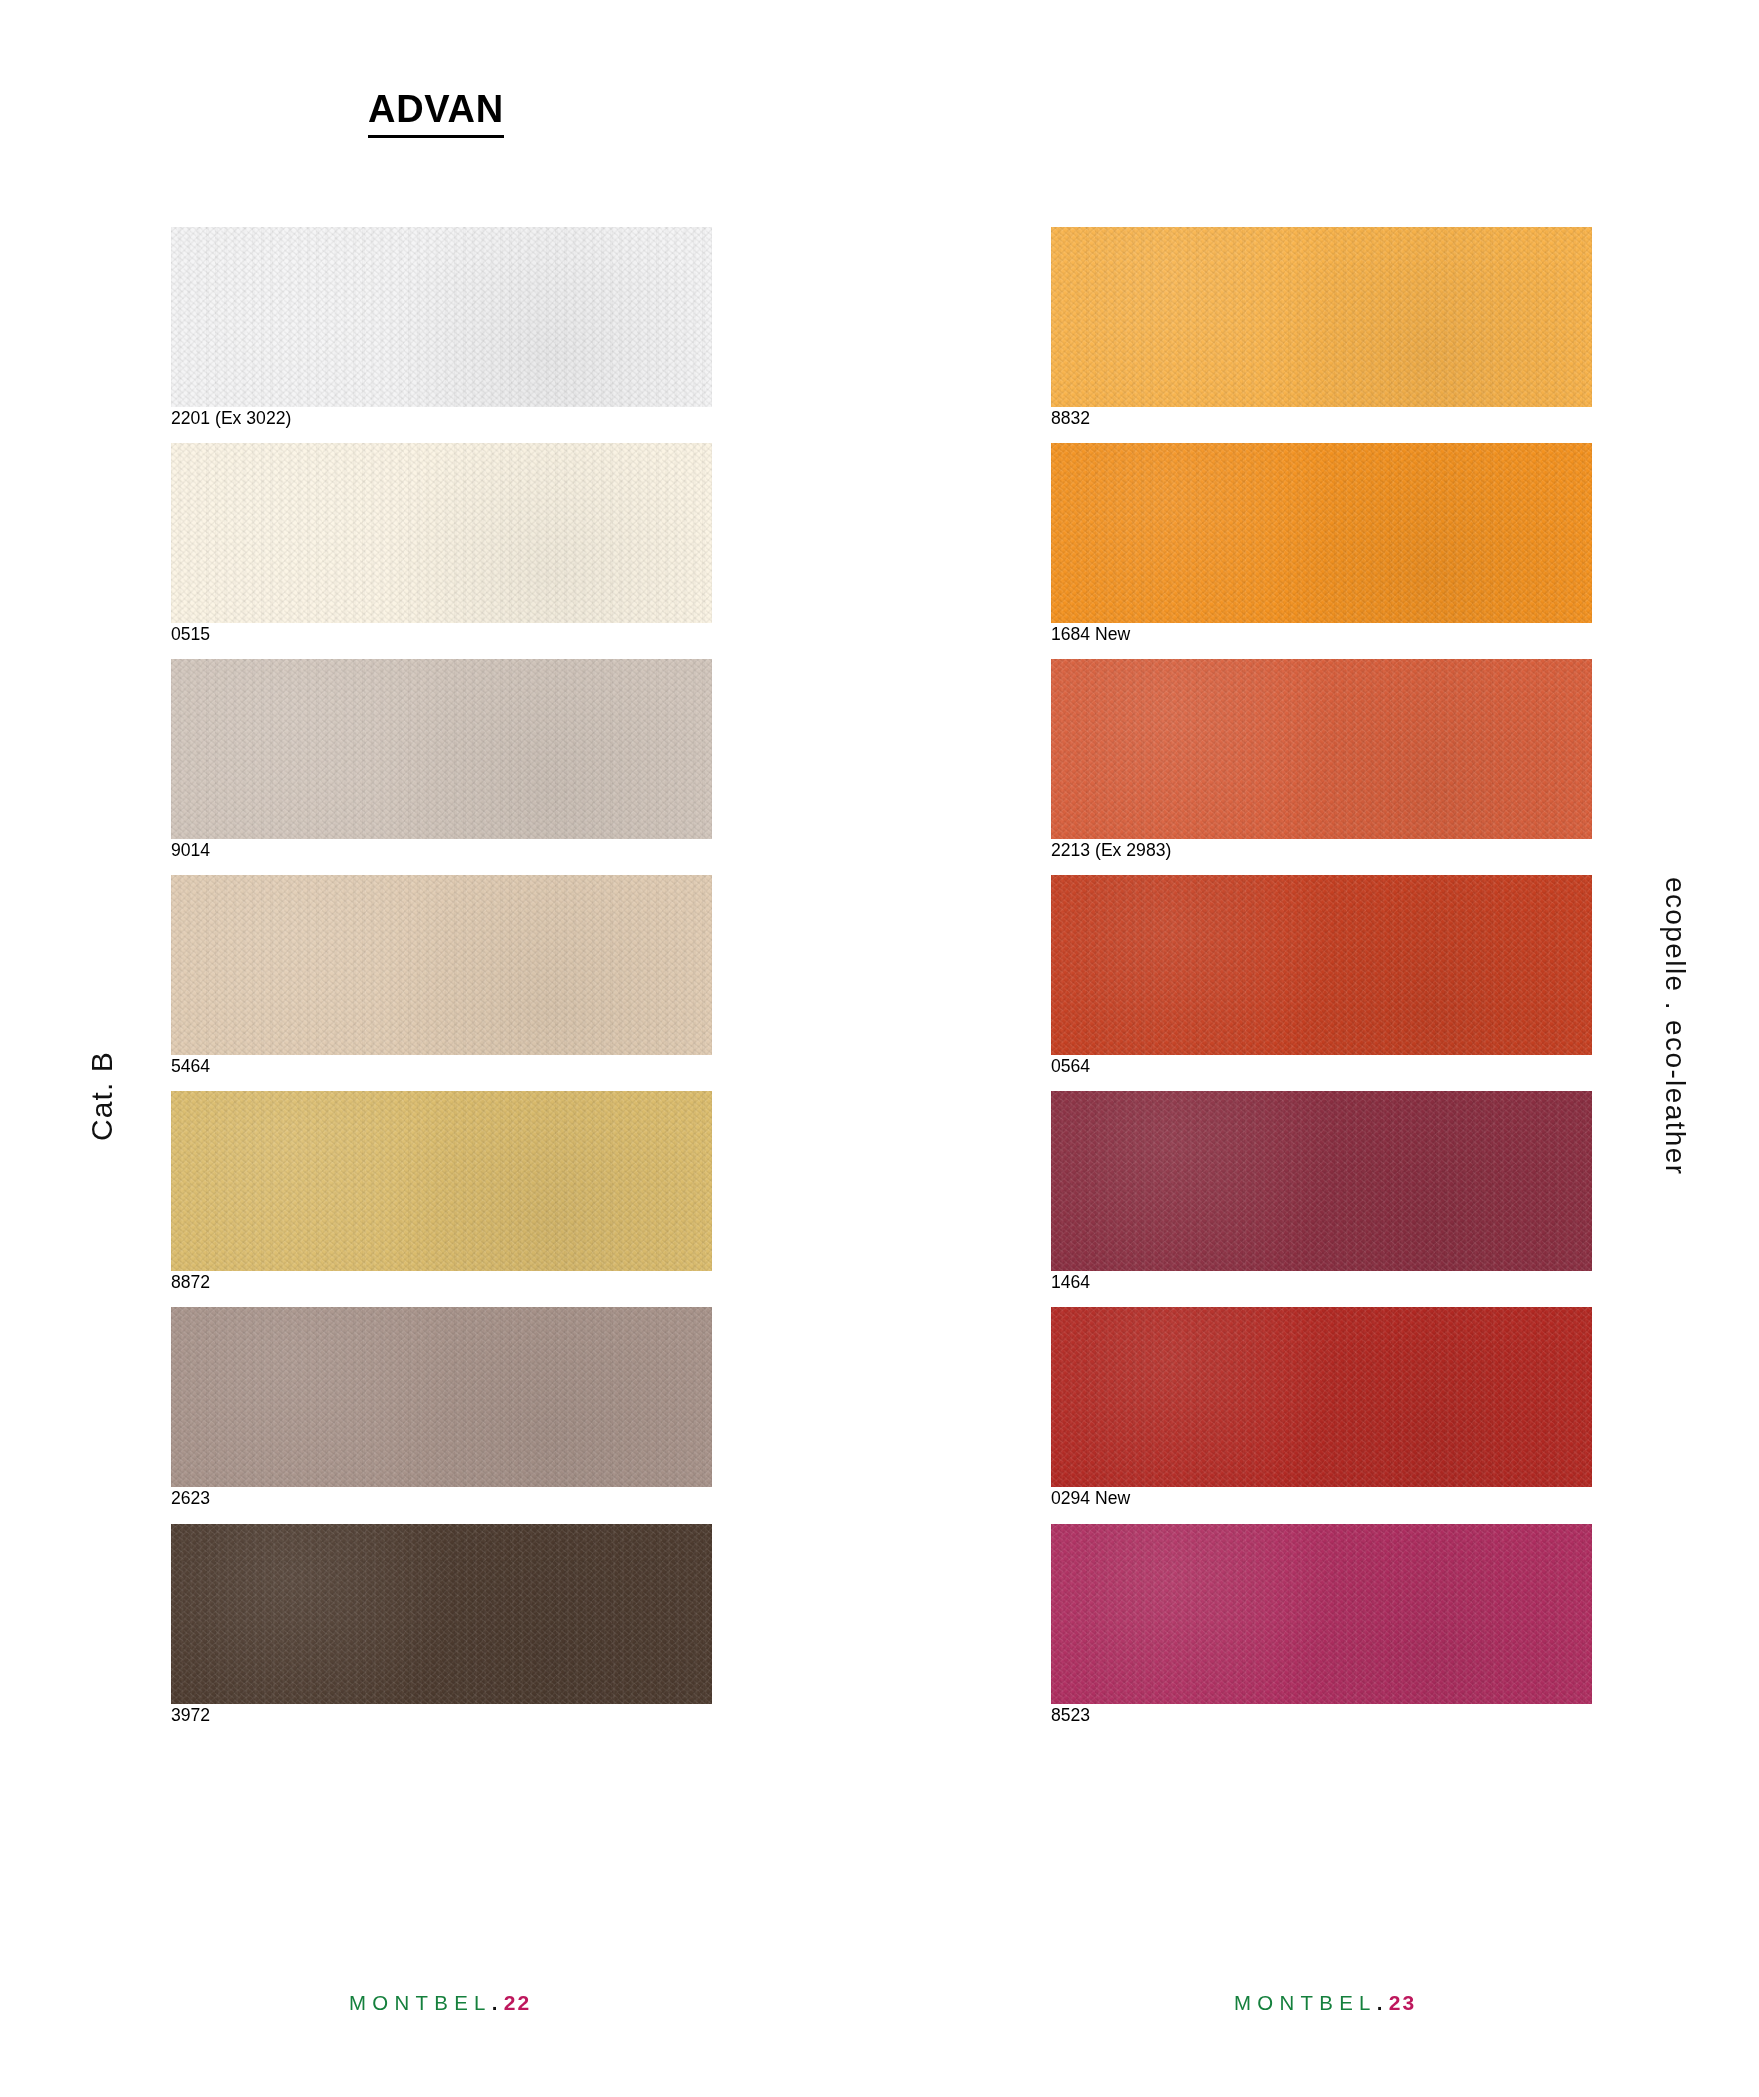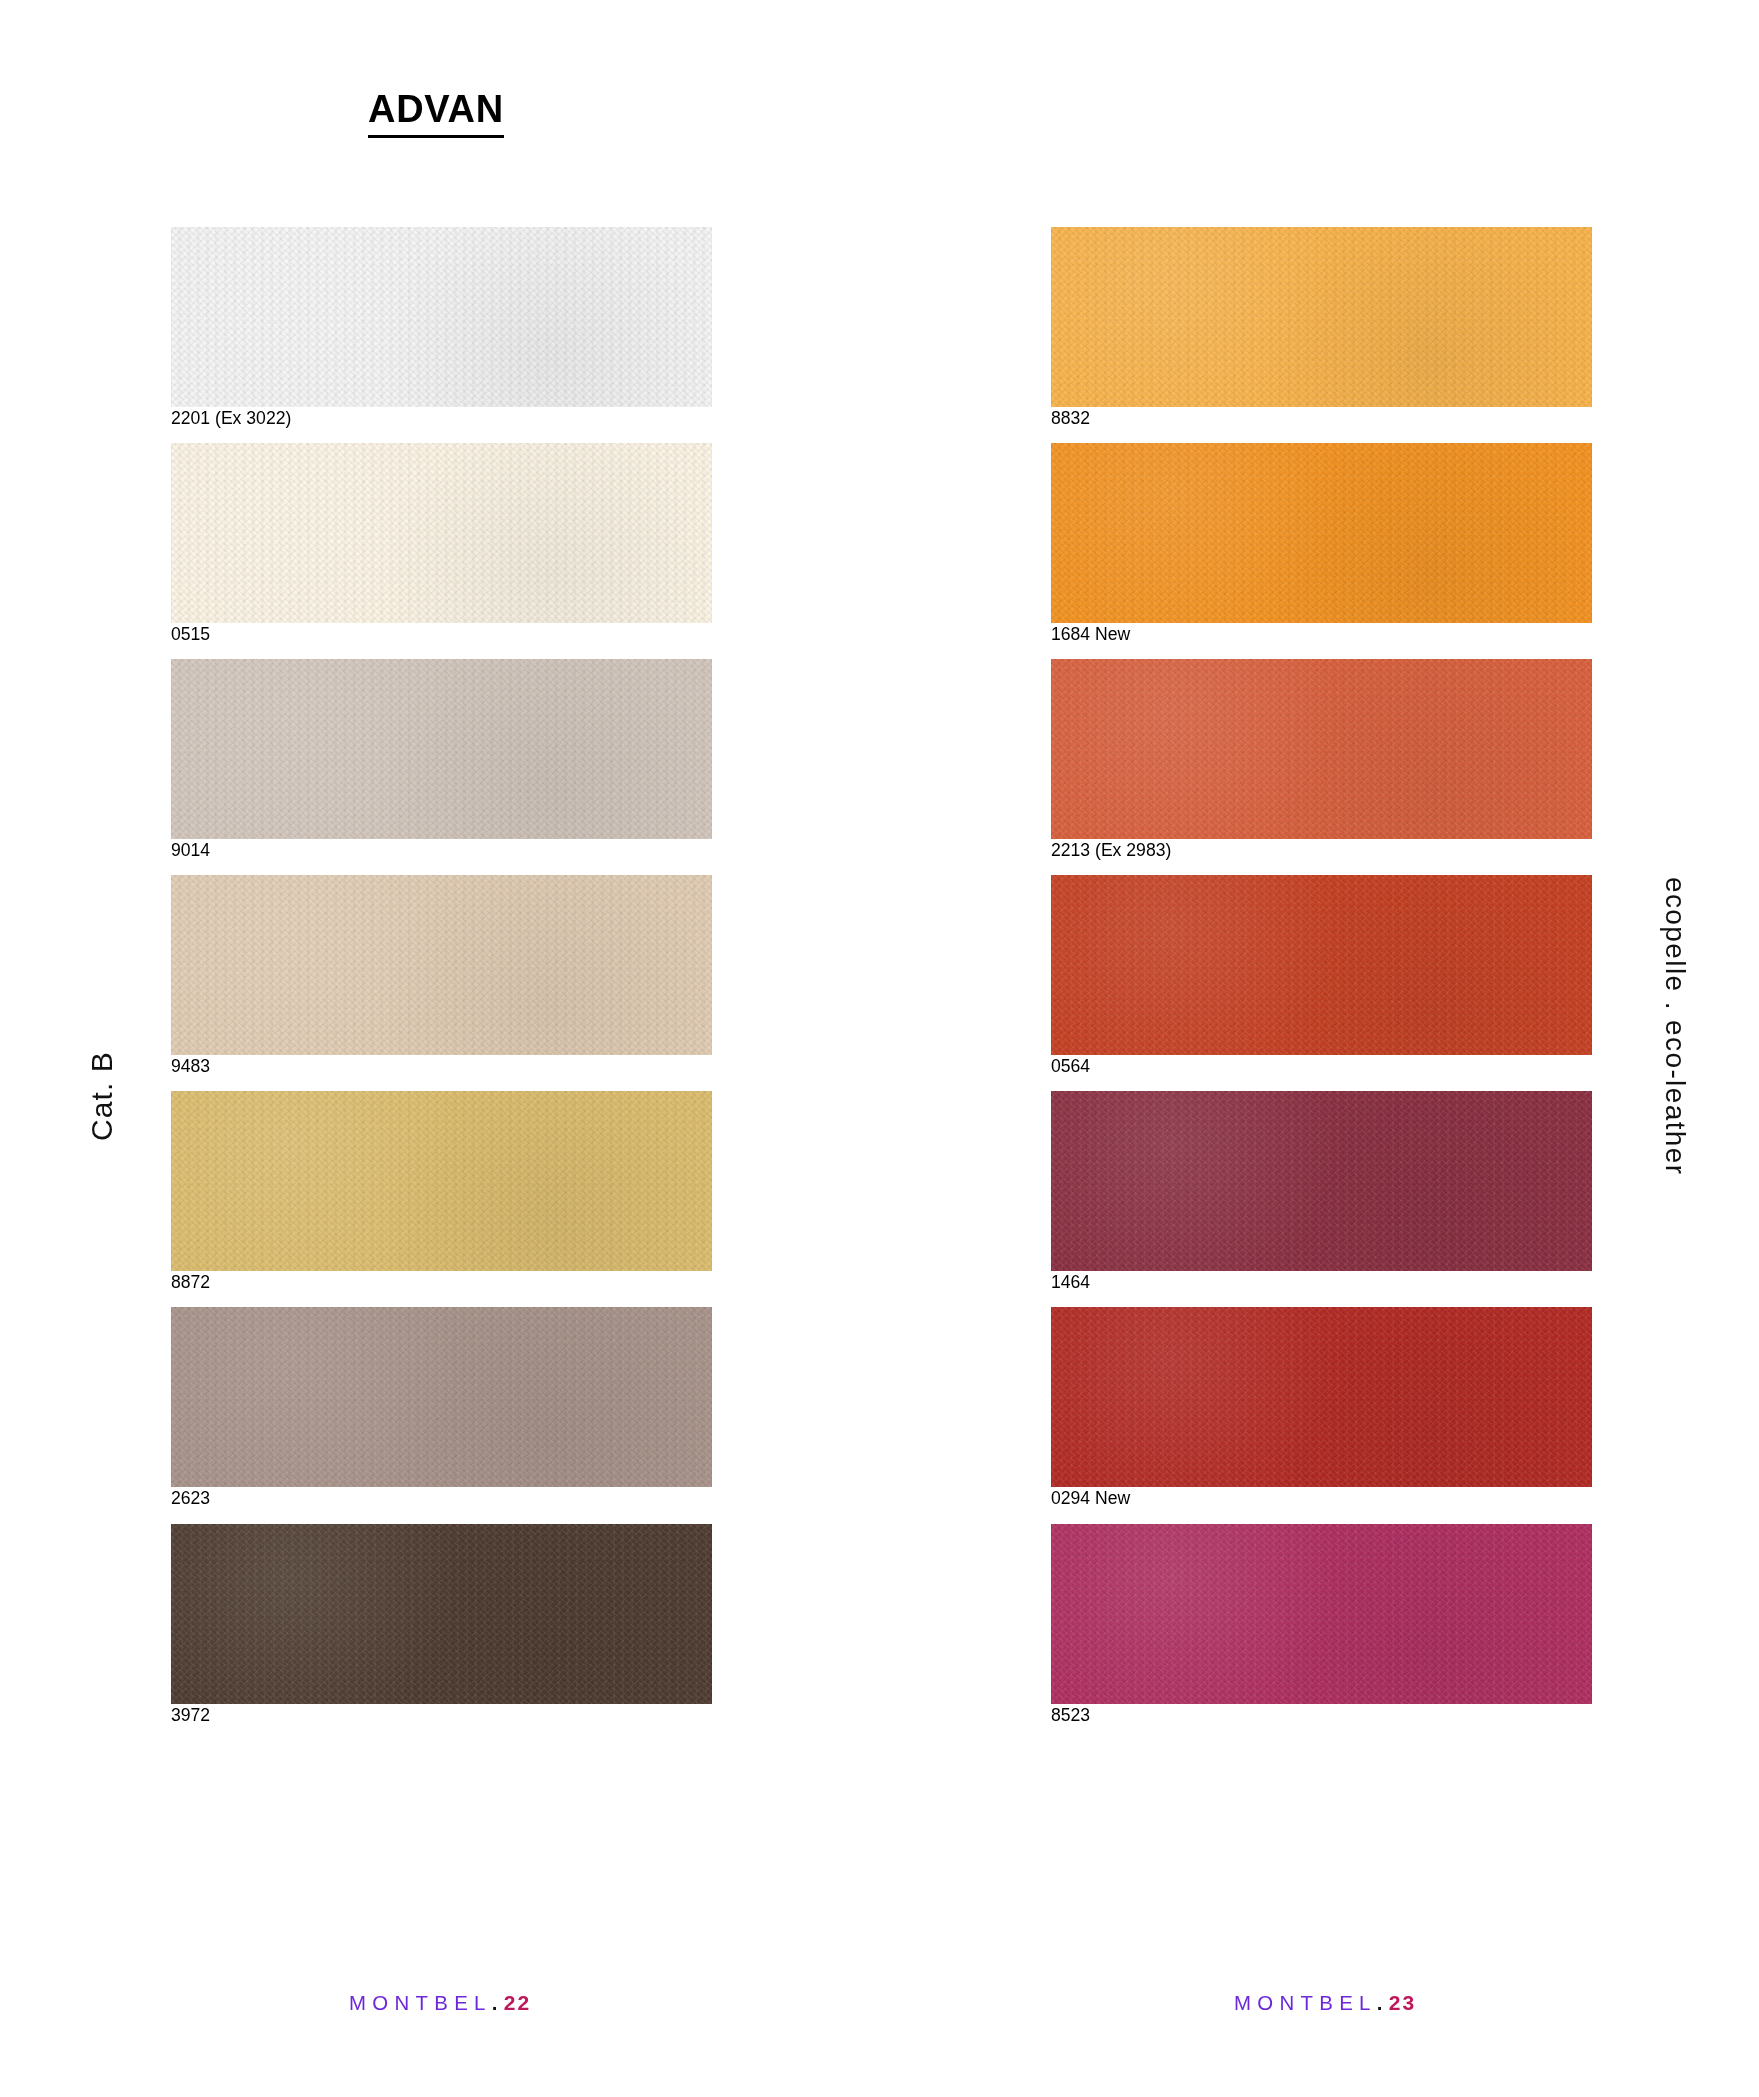--- a/index.html
+++ b/index.html
@@ -100,21 +100,21 @@
     bottom:0;
     font-size:0;
     white-space:nowrap;
   }
   #footer-left  { left:349px;  top:1991px; }
   #footer-right { left:1234px; top:1991px; }
   .footer-brand {
     font-size:20.4px;
     font-weight:300;
     letter-spacing:6.3px;
-    color:#6d28d9;
+    color:#15803d;
   }
   .footer-dot {
     font-size:20.4px;
     font-weight:bold;
     letter-spacing:6.3px;
     color:#111;
   }
   .footer-page {
     font-size:21px;
     font-weight:bold;
@@ -136,21 +136,21 @@
     <div class="swatch-entry">
       <div class="swatch-chip" style="background-color: rgb(251, 244, 228);"></div>
       <div class="swatch-label">0515</div>
     </div>
     <div class="swatch-entry">
       <div class="swatch-chip" style="background-color: rgb(210, 198, 188);"></div>
       <div class="swatch-label">9014</div>
     </div>
     <div class="swatch-entry">
       <div class="swatch-chip" style="background-color: rgb(225, 204, 179);"></div>
-      <div class="swatch-label">9483</div>
+      <div class="swatch-label">5464</div>
     </div>
     <div class="swatch-entry">
       <div class="swatch-chip" style="background-color: rgb(220, 189, 109);"></div>
       <div class="swatch-label">8872</div>
     </div>
     <div class="swatch-entry">
       <div class="swatch-chip" style="background-color: rgb(168, 147, 138);"></div>
       <div class="swatch-label">2623</div>
     </div>
     <div class="swatch-entry">

